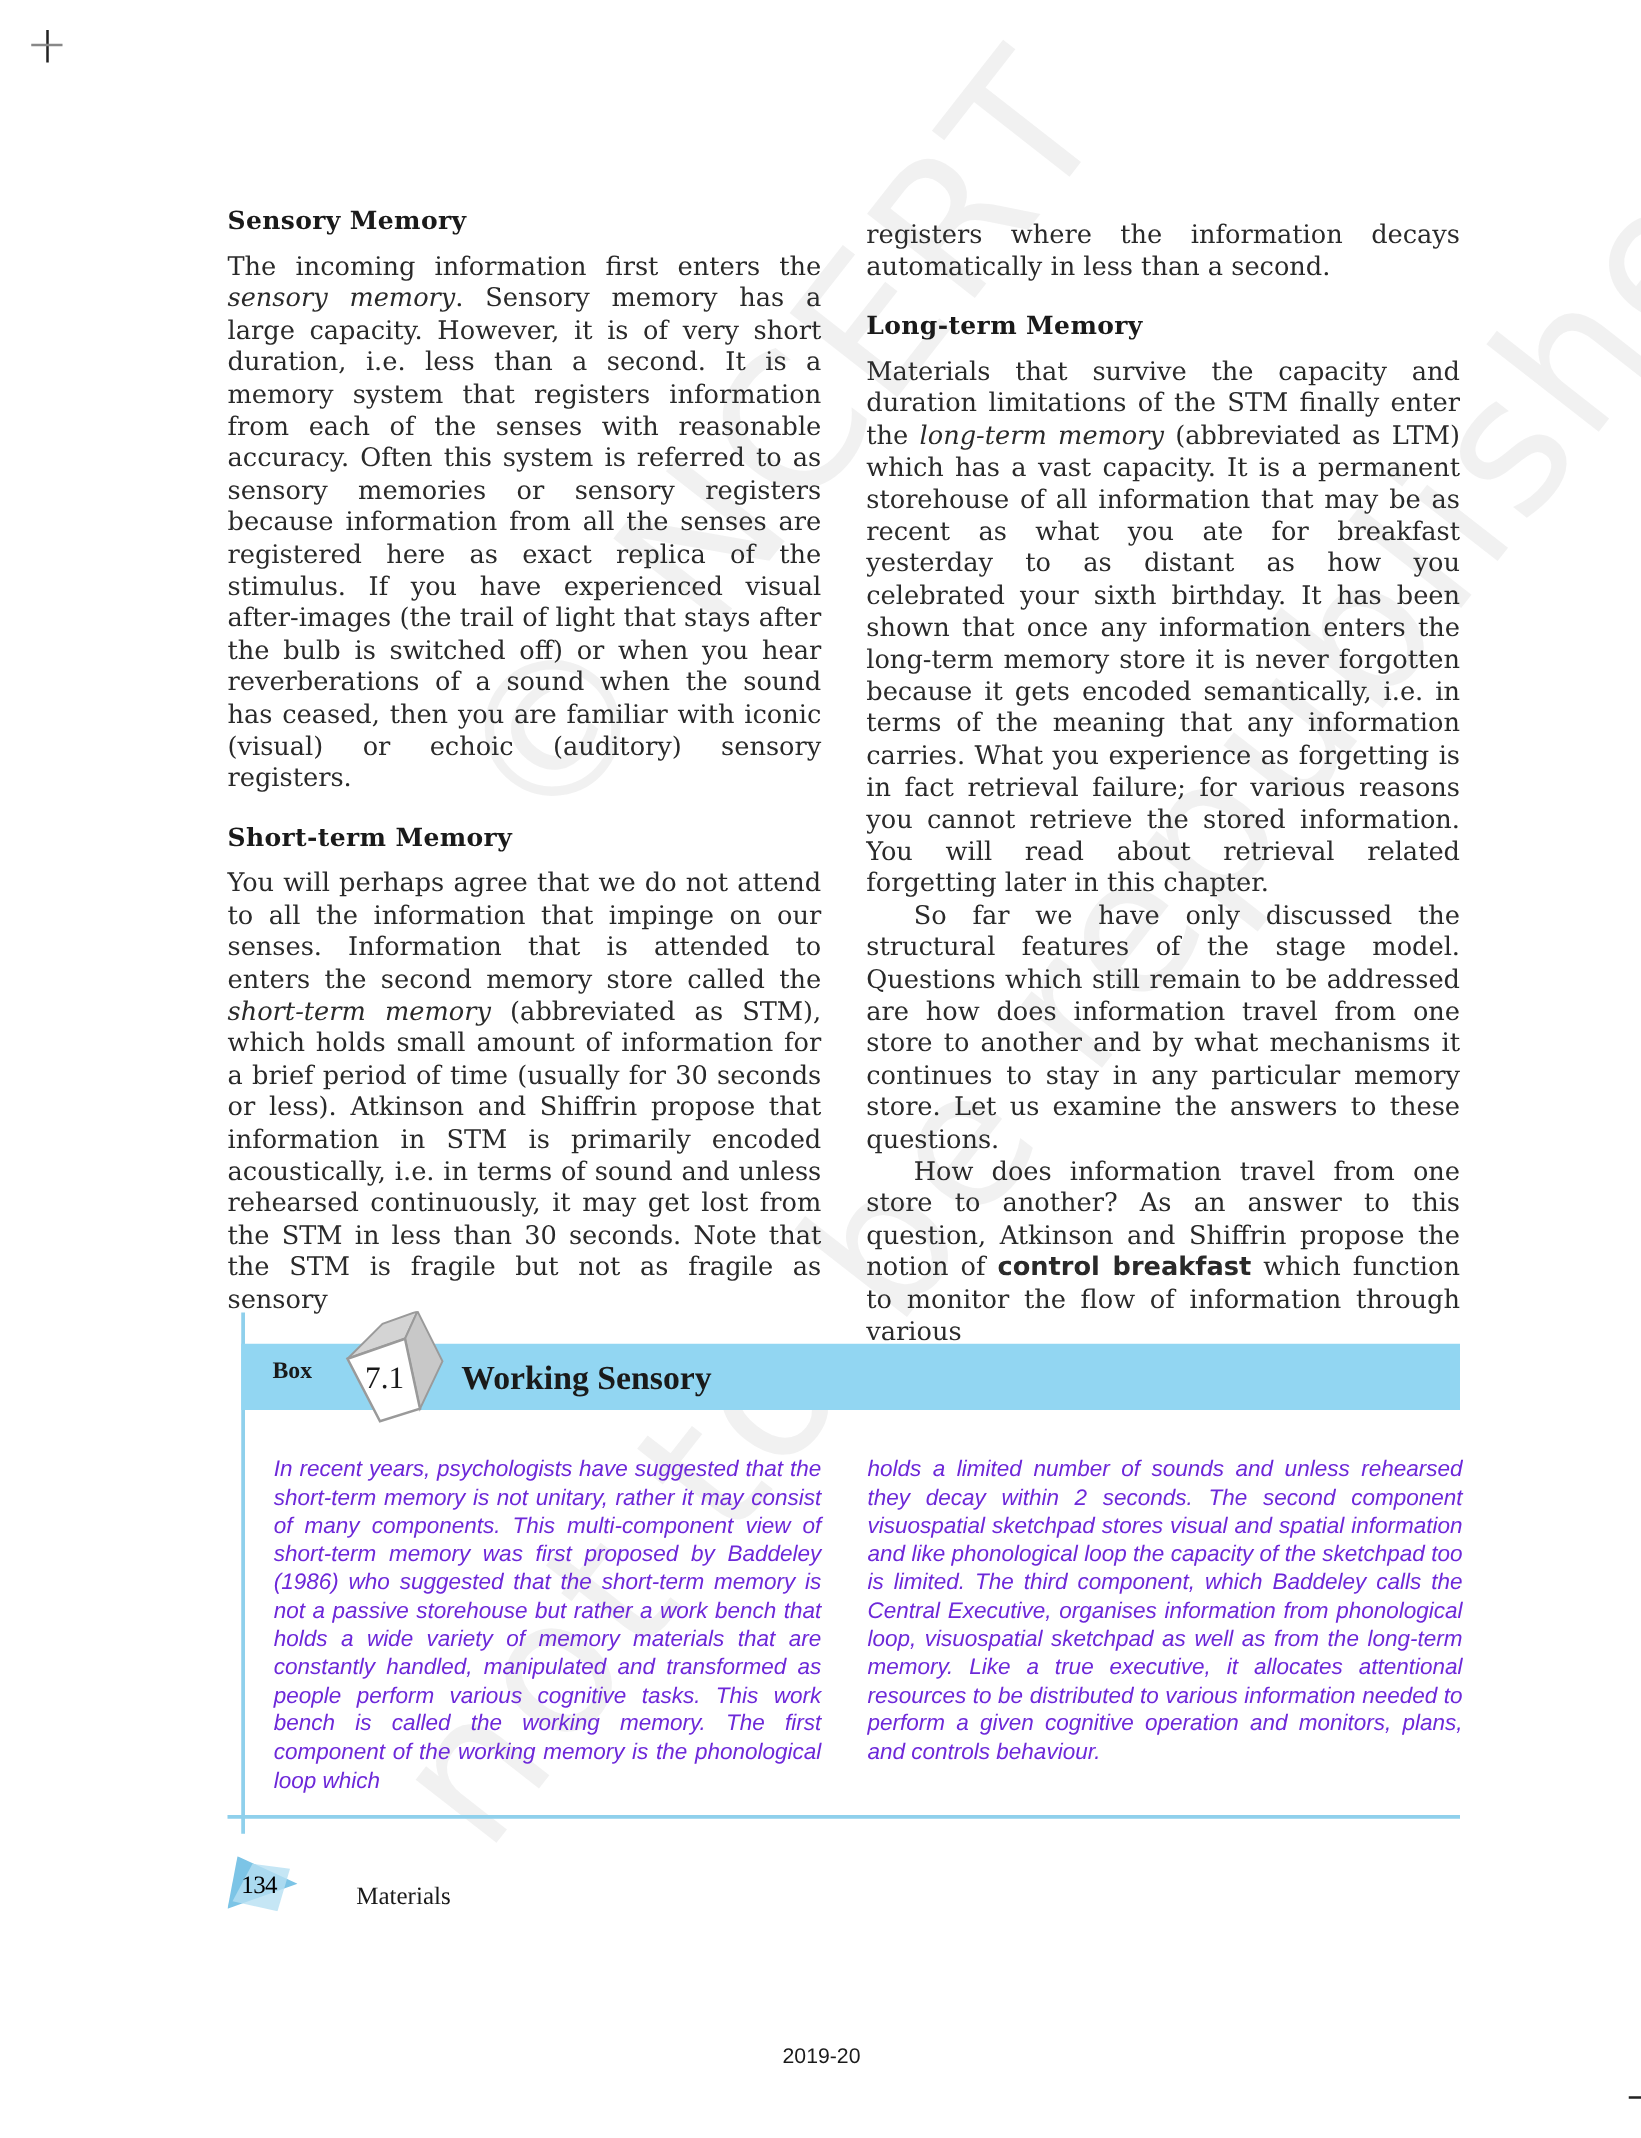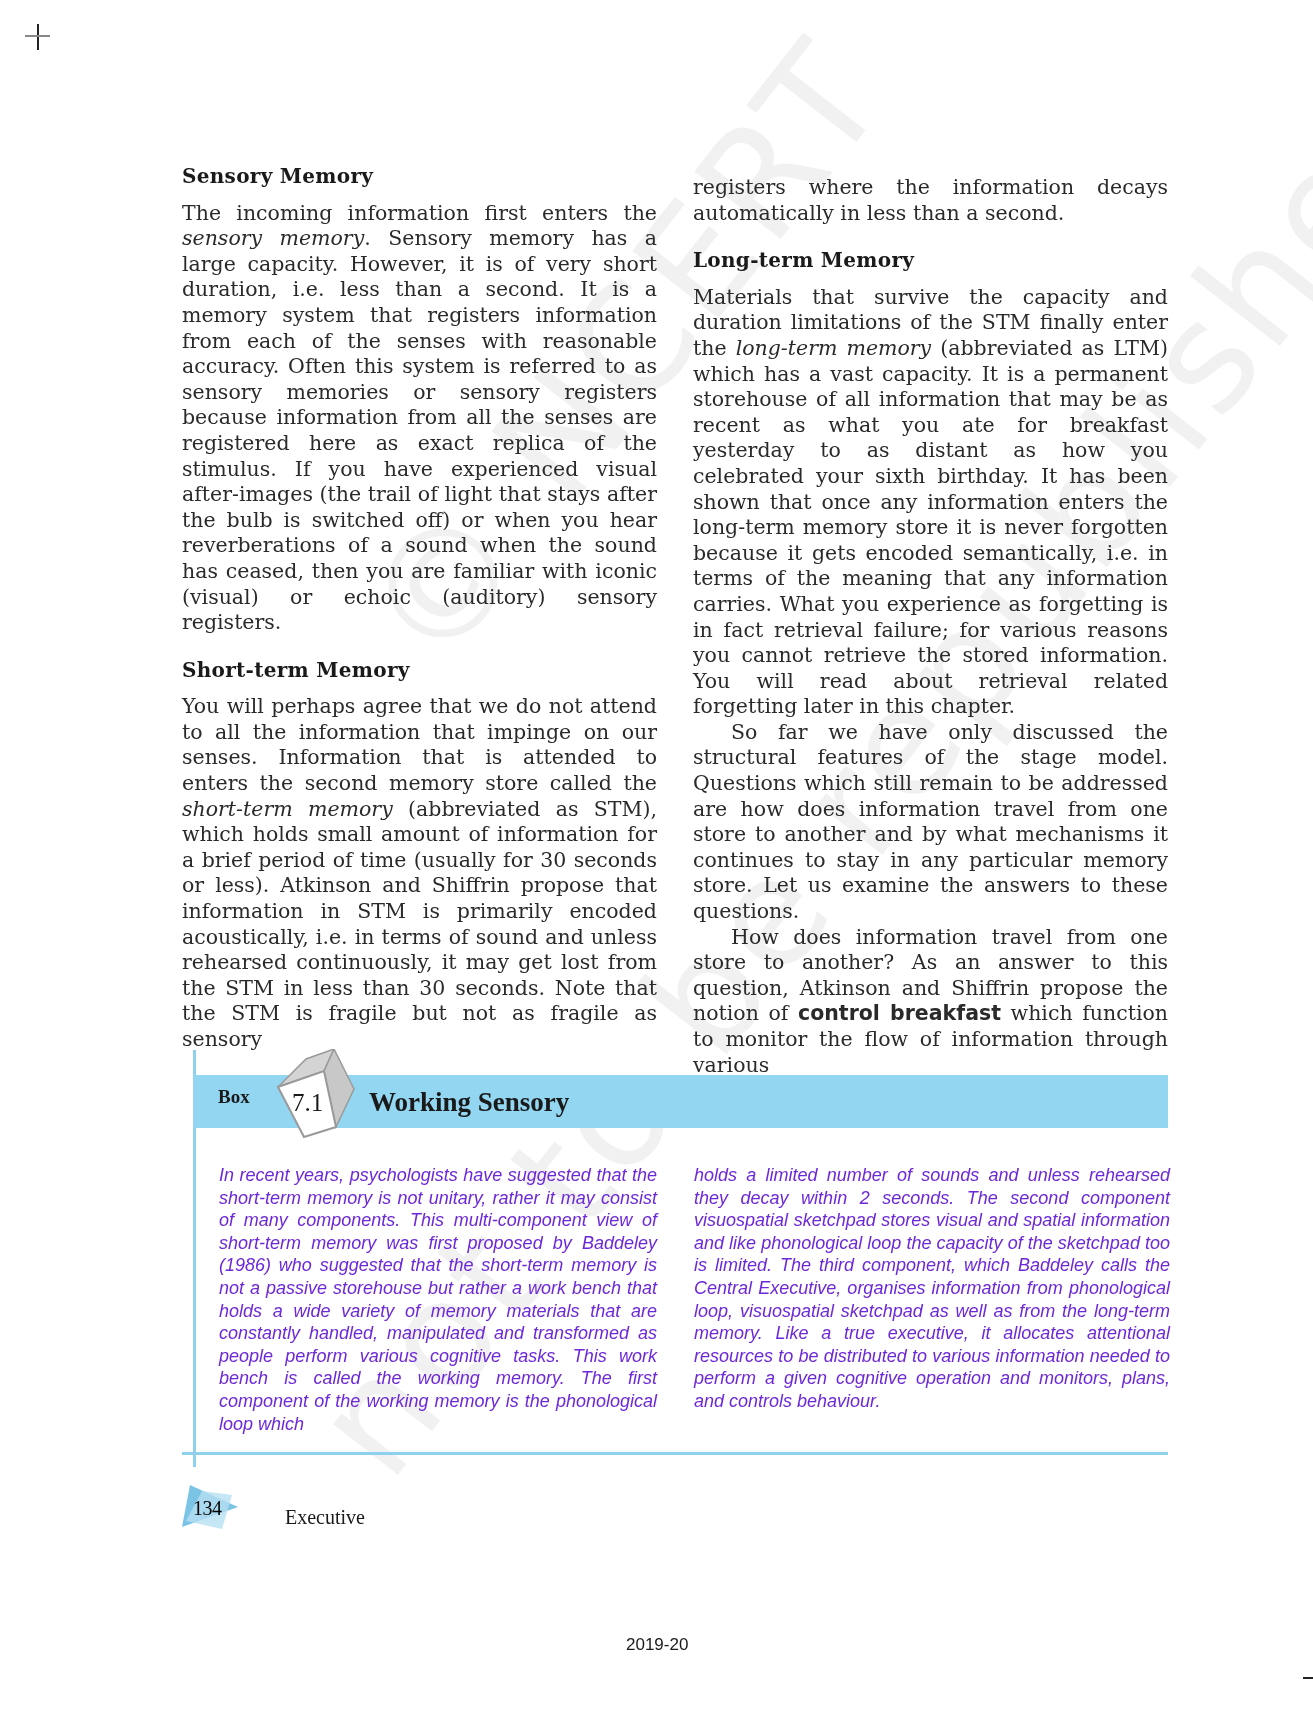--- a/index.html
+++ b/index.html
@@ -92,14 +92,14 @@
 <div class="box-col box-col-right">
   <p>holds a limited number of sounds and unless rehearsed they decay within 2 seconds. The second component visuospatial sketchpad stores visual and spatial information and like phonological loop the capacity of the sketchpad too is limited. The third component, which Baddeley calls the Central Executive, organises information from phonological loop, visuospatial sketchpad as well as from the long-term memory. Like a true executive, it allocates attentional resources to be distributed to various information needed to perform a given cognitive operation and monitors, plans, and controls behaviour.</p>
 </div>
 <div class="box-hline"></div>
 
 <svg class="footer-shape" viewBox="0 0 56 44">
   <polygon points="8,0 56,22 0,42" fill="#7cc4e6"></polygon>
   <polygon points="20,6 50,10 40,44 4,36" fill="#b6e0f3" opacity="0.8"></polygon>
 </svg>
 <div class="footer-pagenum">134</div>
-<div class="footer-subject">Executive</div>
+<div class="footer-subject">Materials</div>
 <div class="footer-year">2019-20</div>
 
 </body></html>

